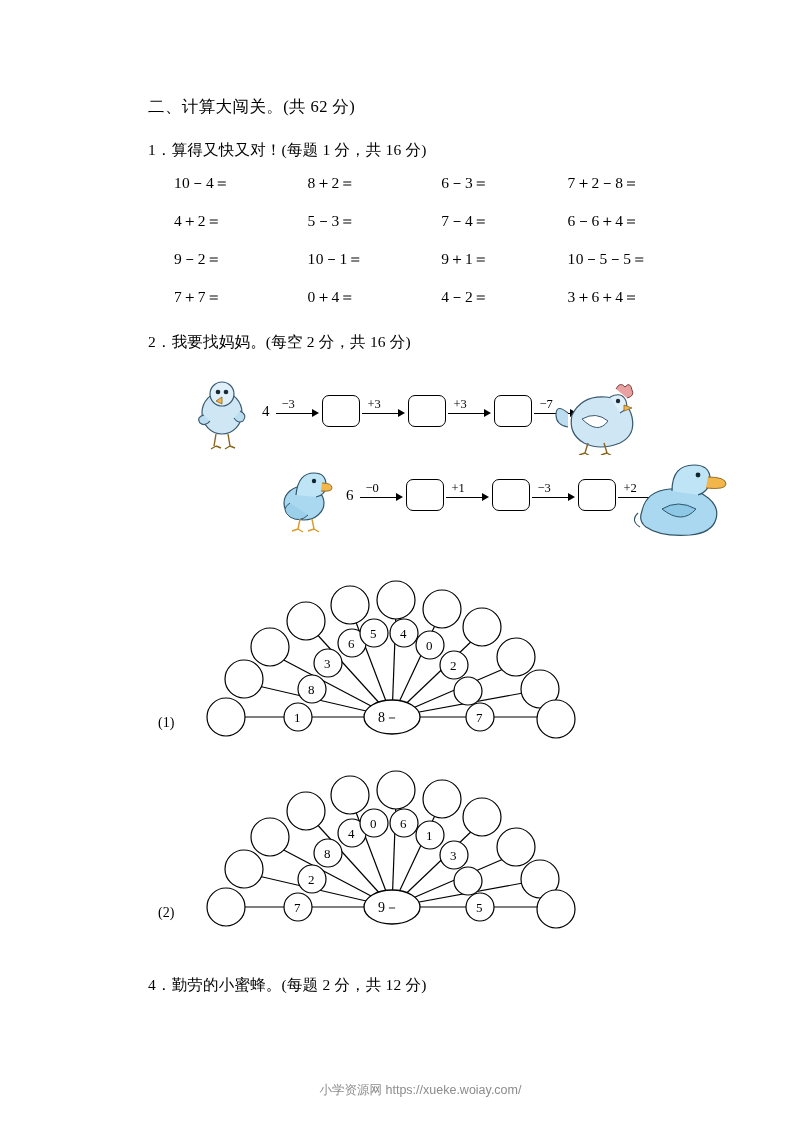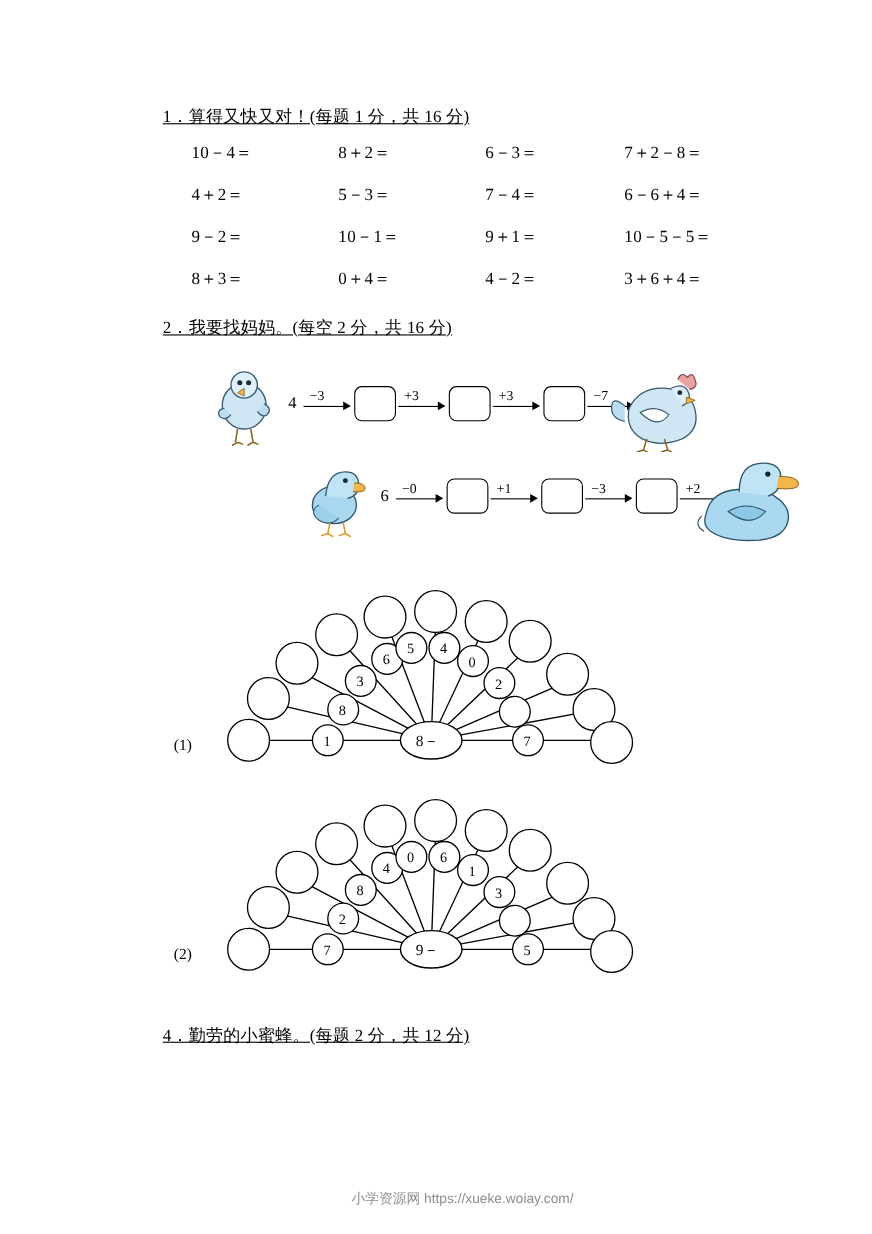--- a/index.html
+++ b/index.html
@@ -29,21 +29,20 @@
   }
   .sec-title {
     font-size: 16.5px;
     letter-spacing: 0.4px;
     margin-bottom: 22px;
   }
   .q-title {
     font-size: 15.5px;
     margin: 0 0 12px 0;
     letter-spacing: 0.2px;
-    text-decoration: underline;
   }
   .block { margin-bottom: 24px; }
 
   
   .calc-grid {
     margin-left: 26px;
     width: 520px;
   }
   .calc-row {
     display: flex;
@@ -145,20 +144,21 @@
     font-family: "Liberation Sans", sans-serif;
     margin-left: 24px;
   }
 </style>
 </head>
 <body>
 
 <div class="page">
   <div class="content">
 
+    <div class="sec-title">二、计算大闯关。(共 62 分)</div>
 
     <div class="block">
       <div class="q-title">1．算得又快又对！(每题 1 分，共 16 分)</div>
       <div class="calc-grid">
         <div class="calc-row">
           <div class="calc-cell c0">10－4＝</div>
           <div class="calc-cell c1">8＋2＝</div>
           <div class="calc-cell c2">6－3＝</div>
           <div class="calc-cell c3">7＋2－8＝</div>
         </div>
@@ -168,21 +168,21 @@
           <div class="calc-cell c2">7－4＝</div>
           <div class="calc-cell c3">6－6＋4＝</div>
         </div>
         <div class="calc-row">
           <div class="calc-cell c0">9－2＝</div>
           <div class="calc-cell c1">10－1＝</div>
           <div class="calc-cell c2">9＋1＝</div>
           <div class="calc-cell c3">10－5－5＝</div>
         </div>
         <div class="calc-row">
-          <div class="calc-cell c0">8＋3＝</div>
+          <div class="calc-cell c0">7＋7＝</div>
           <div class="calc-cell c1">0＋4＝</div>
           <div class="calc-cell c2">4－2＝</div>
           <div class="calc-cell c3">3＋6＋4＝</div>
         </div>
       </div>
     </div>
 
     <div class="block" style="margin-bottom:18px;">
       <div class="q-title" style="margin-bottom:26px;">2．我要找妈妈。(每空 2 分，共 16 分)</div>
 

